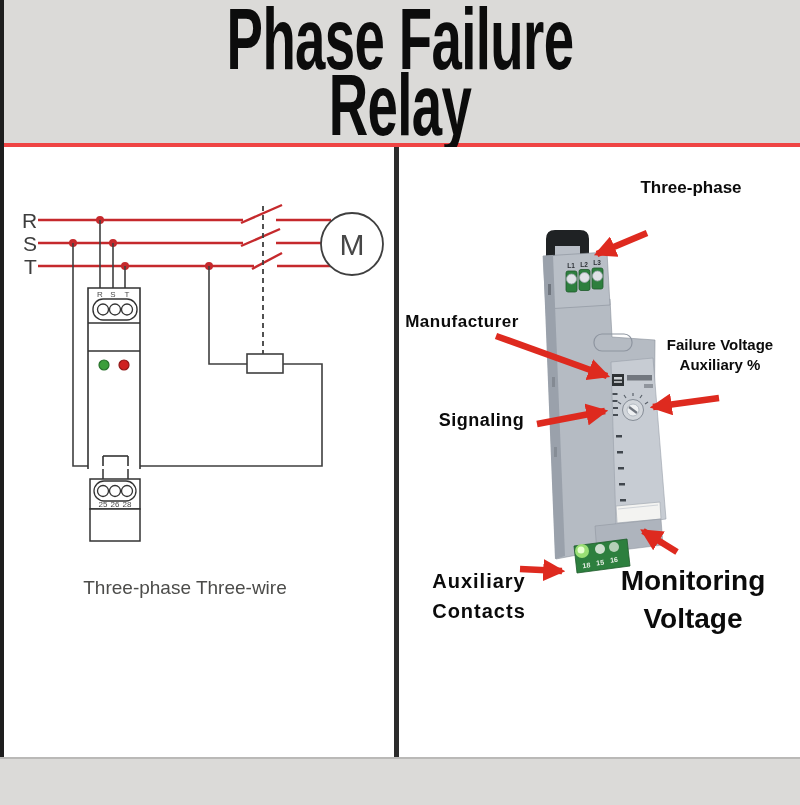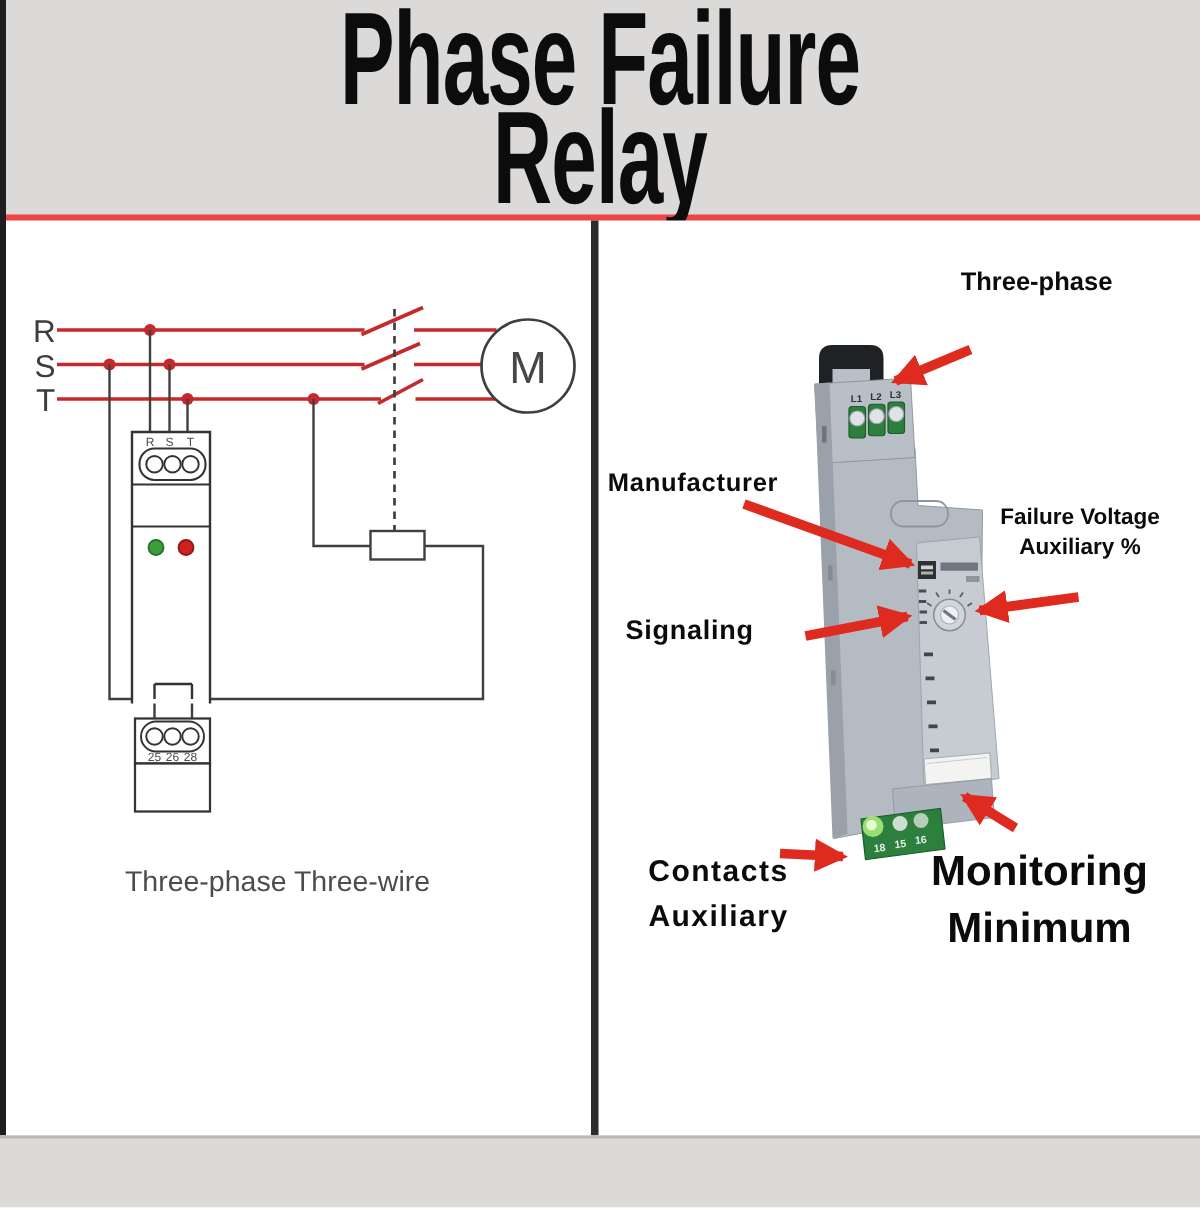--- a/index.html
+++ b/index.html
@@ -21,21 +21,21 @@
   .left-edge{position:absolute;left:0;top:0;width:4px;height:757px;background:#1e1e1e;}
   
   .footer{position:absolute;left:0;top:757px;width:800px;height:48px;background:#dbdad8;
           border-top:2px solid #bab9b7;}
   
   .lbl{position:absolute;font-weight:800;color:#0b0b0b;text-align:center;line-height:1.3;}
   .lbl div{white-space:nowrap;}
   #lbl-tpi{left:227px;top:30px;width:140px;font-size:17px;}
   #lbl-man{left:8px;top:164px;width:120px;font-size:17px;letter-spacing:.5px;text-align:center;}
   #lbl-mv{left:250px;top:188px;width:152px;font-size:15px;}
-  #lbl-sig{left:23px;top:262px;width:95px;font-size:18px;letter-spacing:.5px;text-align:left;}
+  #lbl-sig{left:40px;top:262px;width:95px;font-size:18px;letter-spacing:.5px;text-align:center;}
   #lbl-aux{left:24px;top:419px;width:122px;font-size:20px;letter-spacing:1px;line-height:1.5;}
   #lbl-mon{left:220px;top:415px;width:158px;font-size:28px;line-height:1.35;}
   svg{display:block;}
   .phase-lbl{font-size:21px;fill:#3d3d3d;font-family:"Liberation Sans",sans-serif;}
   .tiny-lbl{font-size:8px;fill:#4a4a4a;font-family:"Liberation Sans",sans-serif;}
   .caption{font-size:19px;fill:#4c4c4a;font-family:"Liberation Sans",sans-serif;}
   .motor-lbl{font-size:30px;fill:#474747;font-family:"Liberation Sans",sans-serif;}
   .dev-lbl{font-size:6.5px;fill:#2c3136;font-weight:bold;font-family:"Liberation Sans",sans-serif;}
   .dev-lbl-w{font-size:7px;fill:#e9efe7;font-weight:bold;font-family:"Liberation Sans",sans-serif;}
 </style>
@@ -236,26 +236,26 @@
         <div>Manufacturer</div>
       </div>
       <div class="lbl" id="lbl-mv">
         <div>Failure Voltage</div>
         <div>Auxiliary %</div>
       </div>
       <div class="lbl" id="lbl-sig">
         <div>Signaling</div>
       </div>
       <div class="lbl" id="lbl-aux">
+        <div>Auxiliary</div>
         <div>Contacts</div>
-        <div>Auxiliary</div>
       </div>
       <div class="lbl" id="lbl-mon">
         <div>Monitoring</div>
-        <div>Minimum</div>
+        <div>Voltage</div>
       </div>
     </div>
   </div>
 
   <div class="left-edge"></div>
 
   <div class="footer"></div>
 </div>
 
 </body></html>

